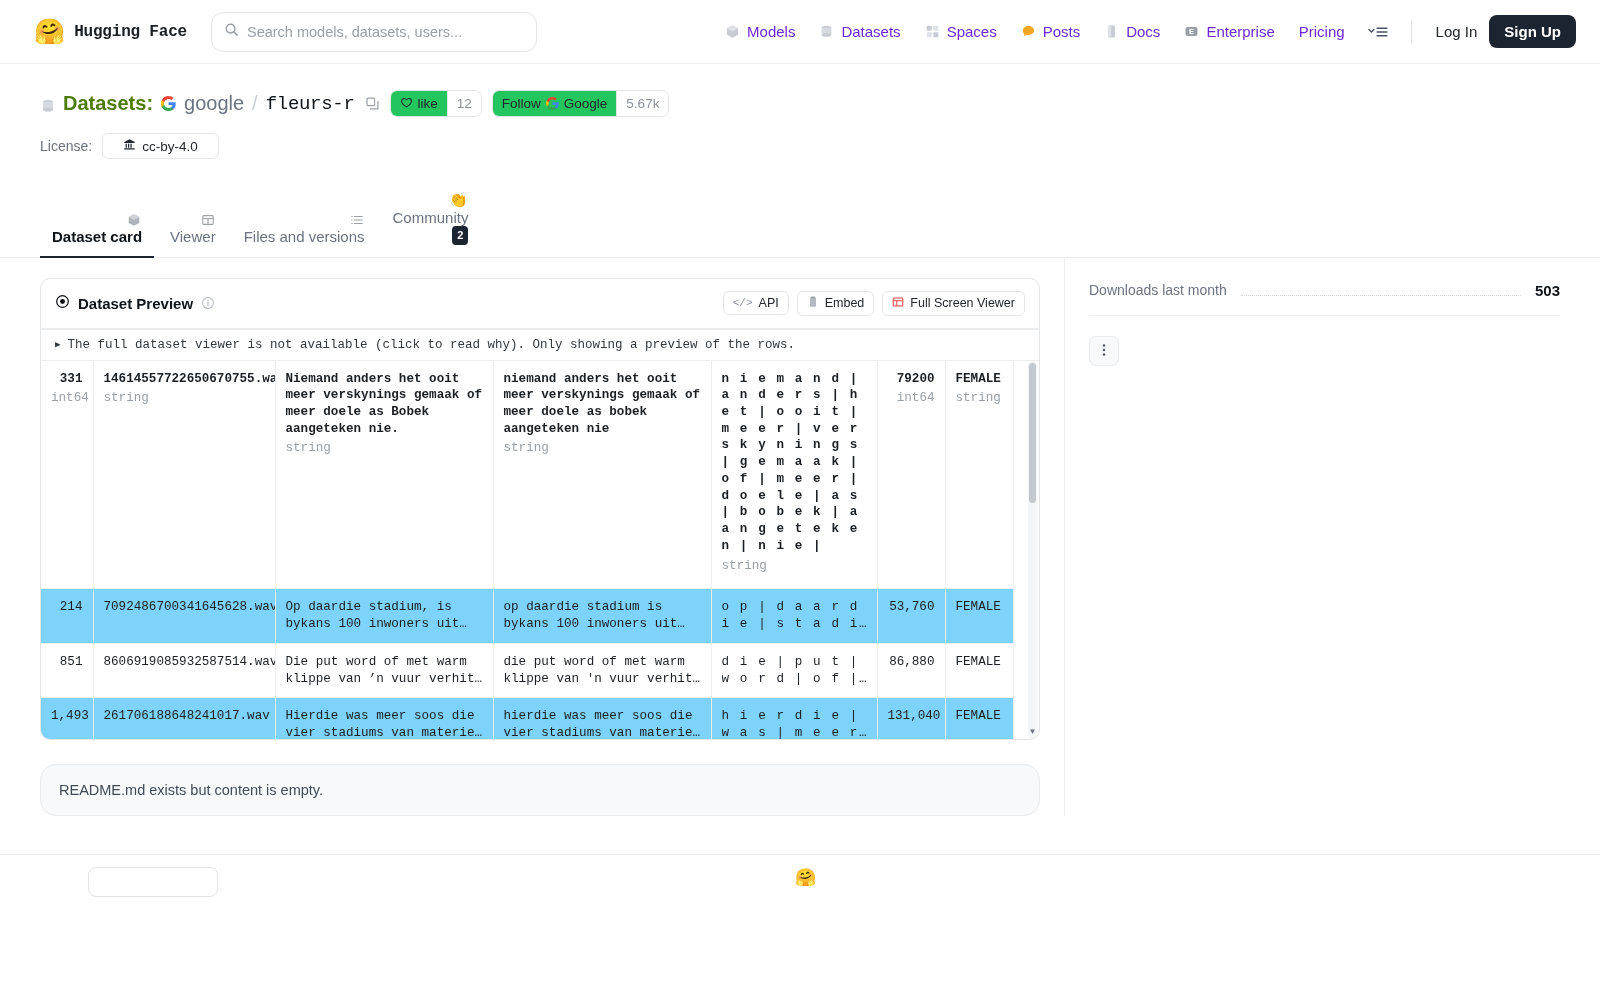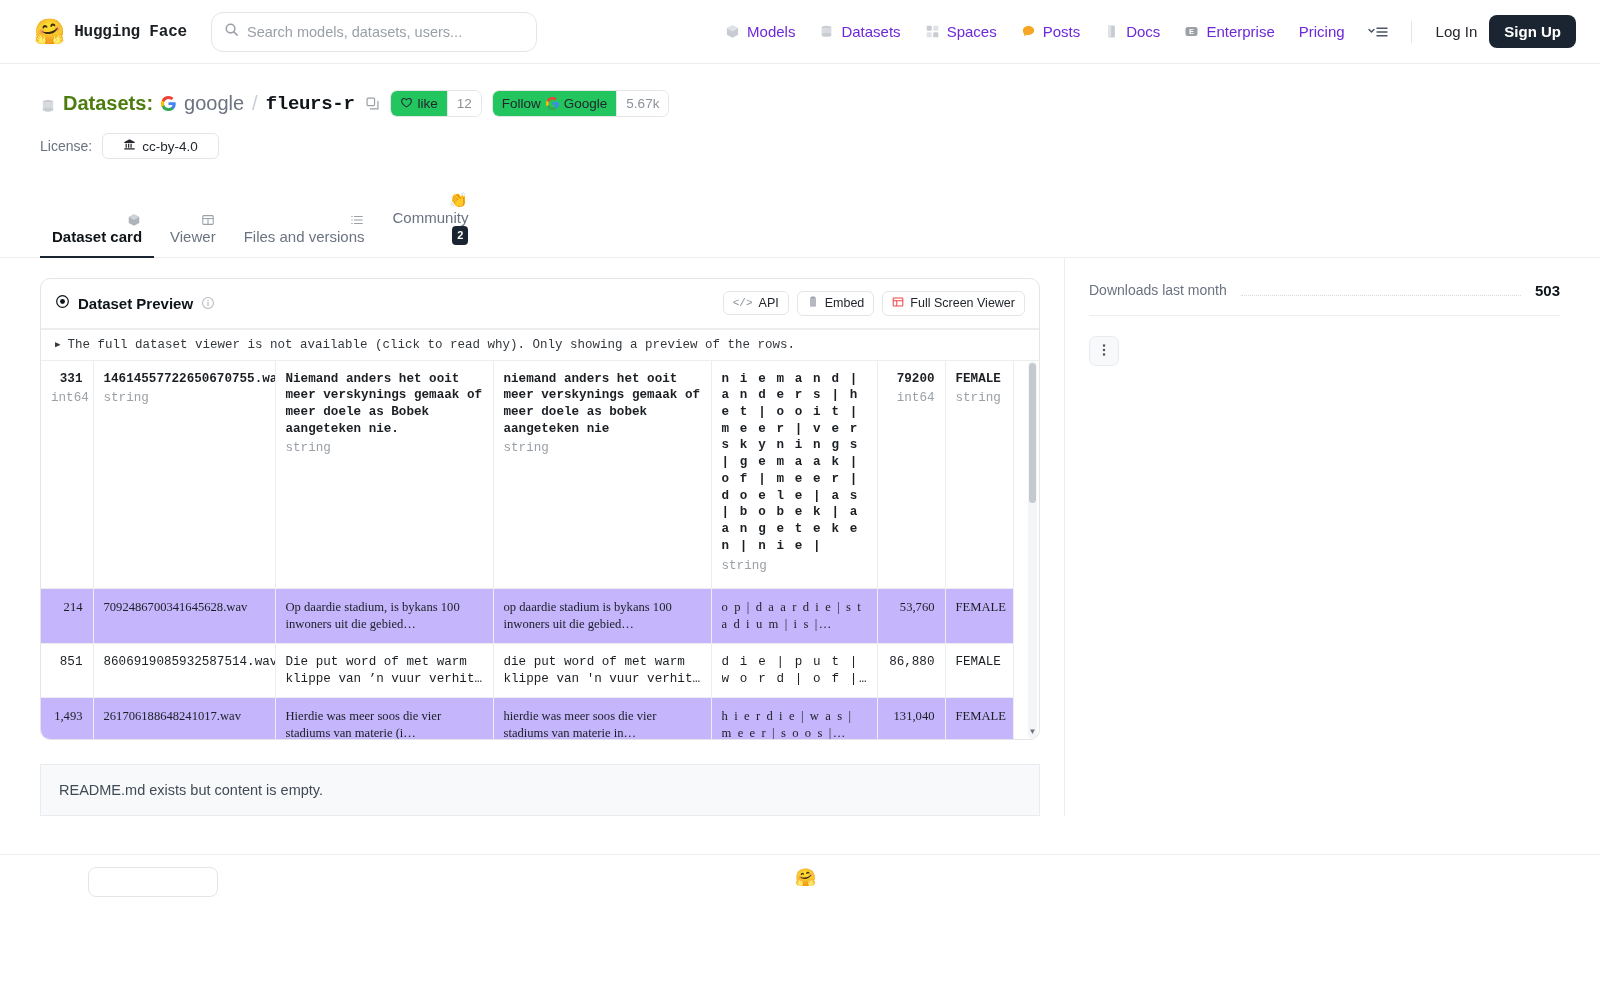--- a/index.html
+++ b/index.html
@@ -59,21 +59,21 @@
   
   .dheader { padding: 26px 40px 0 40px; }
   .dtitle-row { display: flex; align-items: center; gap: 10px; flex-wrap: nowrap; }
   .dtitle {
     display: flex; align-items: center; gap: 8px;
     font-size: 20px;
   }
   .dtitle .label { color: #4d7c0f; font-weight: 600; }
   .dtitle .org { color: #6b7280; font-weight: 400; }
   .dtitle .slash { color: #c9ced6; font-weight: 300; }
-  .dtitle .name { font-family: "Liberation Mono", monospace; font-weight: bold; font-size: 19px; color: #0f1419; letter-spacing: -0.3px; }
+  .dtitle .name { font-family: "Liberation Mono", monospace; font-weight: normal; font-size: 19px; color: #0f1419; letter-spacing: -0.3px; }
   .copy-ico { cursor: pointer; color: #9aa0a6; display:flex; align-items:center; margin-left: 2px; }
 
   .pillgroup {
     display: inline-flex; align-items: stretch;
     border: 1px solid #e3e5e8; border-radius: 7px; overflow: hidden;
     height: 27px; background: #fff;
   }
   .pillgroup .seg {
     display: flex; align-items: center; gap: 5px;
     padding: 0 9px; font-size: 13.5px; color: #23272d; cursor: pointer;
@@ -161,34 +161,34 @@
     font-size: 12.6px; color: #1b1f23;
     padding: 10px 10px; vertical-align: top; line-height: 1.33;
     overflow: hidden;
   }
   .c0 { width: 52px; } .c1 { width: 182px; } .c2 { width: 218px; }
   .c3 { width: 218px; } .c4 { width: 166px; } .c5 { width: 68px; } .c6 { width: 68px; }
   td.num { text-align: right; }
   tr.hdr td { font-weight: bold; padding-bottom: 14px; }
   tr.hdr { vertical-align: top; }
   .dtype { color: #9aa0a6; font-weight: normal; display: block; margin-top: 3px; }
-  tr.zebra td { background: #c4b5fd; font-family: Liberation Serif, serif; }
+  tr.zebra td { background: #7dd3fc; }
   .spaced { letter-spacing: 1.6px; word-break: break-all; }
   .clip2 { display: -webkit-box; -webkit-line-clamp: 2; -webkit-box-orient: vertical; overflow: hidden; }
 
   .vscroll {
     position: absolute; top: 0; right: 2px; width: 9px; height: 378px;
     background: #f4f5f6; border-radius: 5px;
   }
   .vthumb { position: absolute; top: 2px; left: 1px; width: 7px; height: 140px; background: #c4c9cf; border-radius: 4px; }
   .vcap { position: absolute; right: 2px; width: 9px; height: 10px; color: #6b7280; font-size: 8px; text-align: center; }
 
   
   .readme {
-    margin-top: 24px; border: 1px solid #e9ebee; border-radius: 0;
+    margin-top: 24px; border: 1px solid #e9ebee; border-radius: 16px;
     background: #f8f9fa; padding: 17px 18px; font-size: 14.5px; color: #414b56;
   }
 
   
   .dl-row { display: flex; align-items: center; gap: 10px; padding: 4px 0 16px 0; border-bottom: 1px solid #ebedef; }
   .dl-label { font-size: 14px; color: #6b7280; white-space: nowrap; }
   .dl-dots { flex: 1; border-bottom: 1px dotted #d7dbe0; height: 1px; margin: 0 4px; position: relative; top: 5px; }
   .dl-value { font-size: 15px; font-weight: 700; color: #0f1419; }
   .kebab {
     margin-top: 20px; width: 30px; height: 30px;

